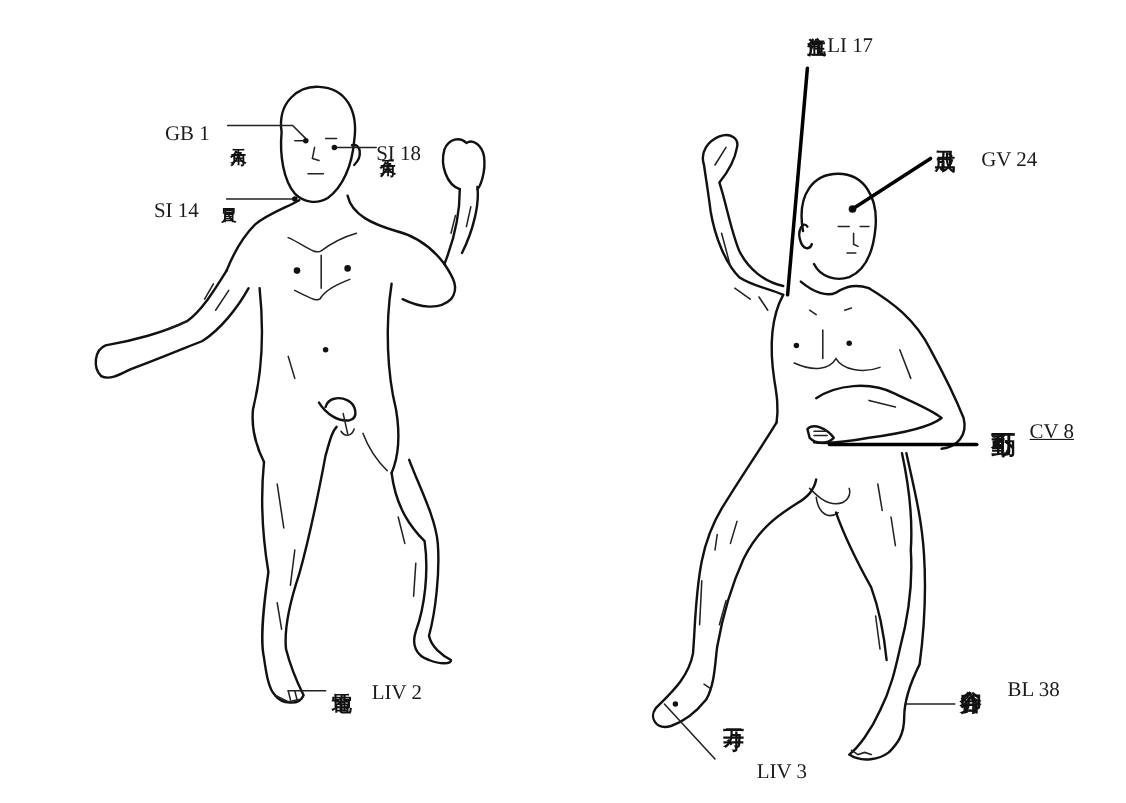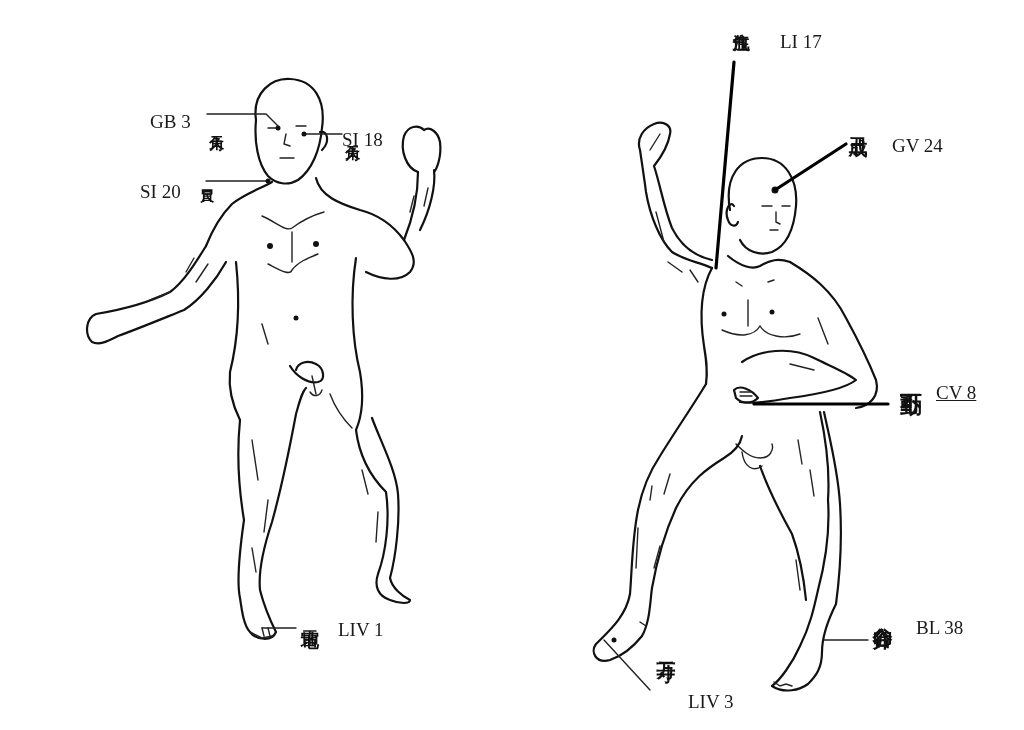--- a/index.html
+++ b/index.html
@@ -104,34 +104,34 @@
     <path class="thick" d="M734,62 L716,268"></path>
     <path class="thick" d="M775,190 L846,144"></path>
     <path class="thick" d="M754,404 L888,404"></path>
     <path class="thin" d="M604,640 L650,690"></path>
     <circle class="dot" cx="614" cy="640" r="2.5"></circle>
     <path class="thin" d="M824,640 L868,640"></path>
   </g>
 </svg>
 
 
-<div class="lbl" style="left:150px; top:112px;">GB 3</div>
+<div class="lbl" style="left:150px; top:112px;">GB 1</div>
 <div class="cjk" style="left:208px; top:124px; font-size:15px;">天角</div>
 
 <div class="lbl" style="left:342px; top:108px;margin-top:22px;">SI 18</div>
 <div class="cjk" style="left:344px; top:134px; font-size:15px;">天角</div>
 
-<div class="lbl" style="left:140px; top:182px;">SI 20</div>
+<div class="lbl" style="left:140px; top:182px;">SI 14</div>
 <div class="cjk" style="left:200px; top:178px; font-size:14px;">冒尺</div>
 
-<div class="lbl" style="left:338px; top:620px;">LIV 1</div>
+<div class="lbl" style="left:338px; top:620px;">LIV 2</div>
 <div class="cjk" style="left:300px; top:616px; font-size:18px;">地雷</div>
 
 
-<div class="lbl" style="left:780px; top:32px;">LI 17</div>
+<div class="lbl" style="left:752px; top:32px;">LI 17</div>
 <div class="cjk" style="left:732px; top:20px; font-size:17px;">气血注</div>
 
 <div class="lbl" style="left:892px; top:136px;">GV 24</div>
 <div class="cjk" style="left:848px; top:122px; font-size:19px;">成丑</div>
 
 <div class="lbl" style="left:936px; top:383px;text-decoration:underline;">CV 8</div>
 <div class="cjk" style="left:900px; top:376px; font-size:22px;">不可動</div>
 
 <div class="lbl" style="left:688px; top:652px;margin-top:40px;">LIV 3</div>
 <div class="cjk" style="left:656px; top:648px; font-size:19px;">万二寸</div>

